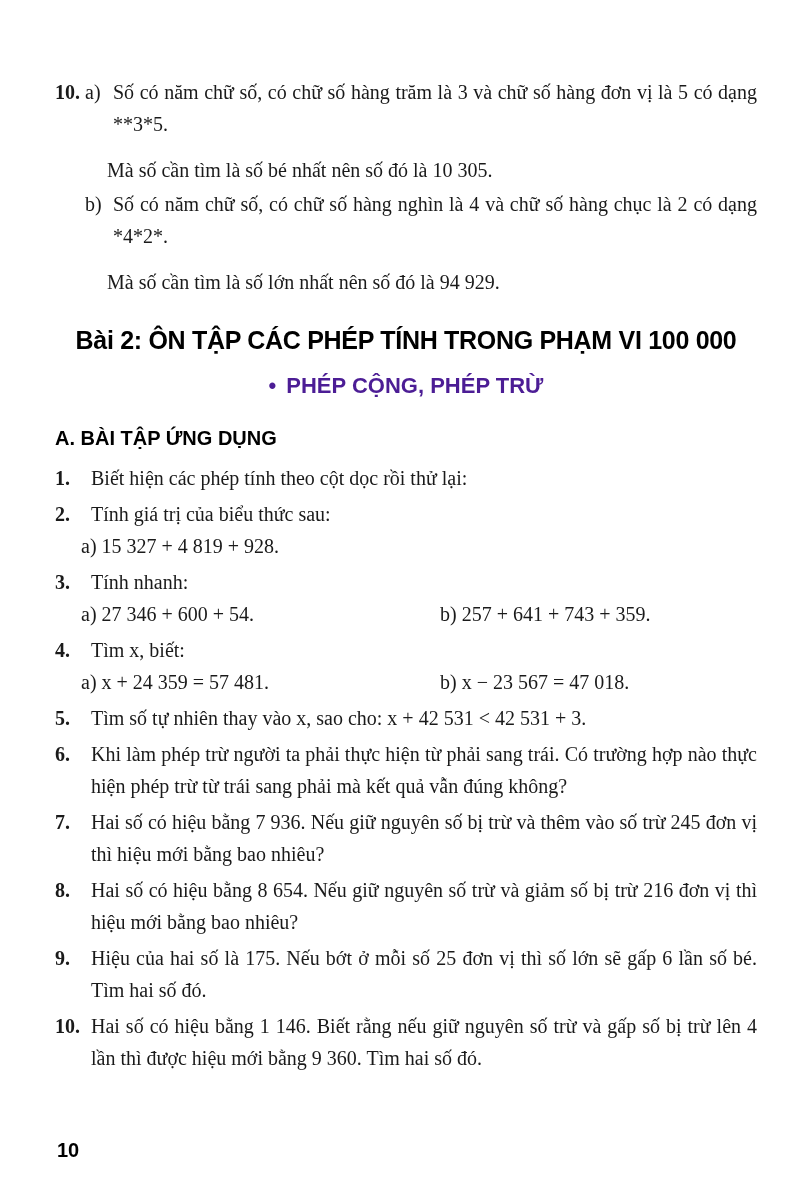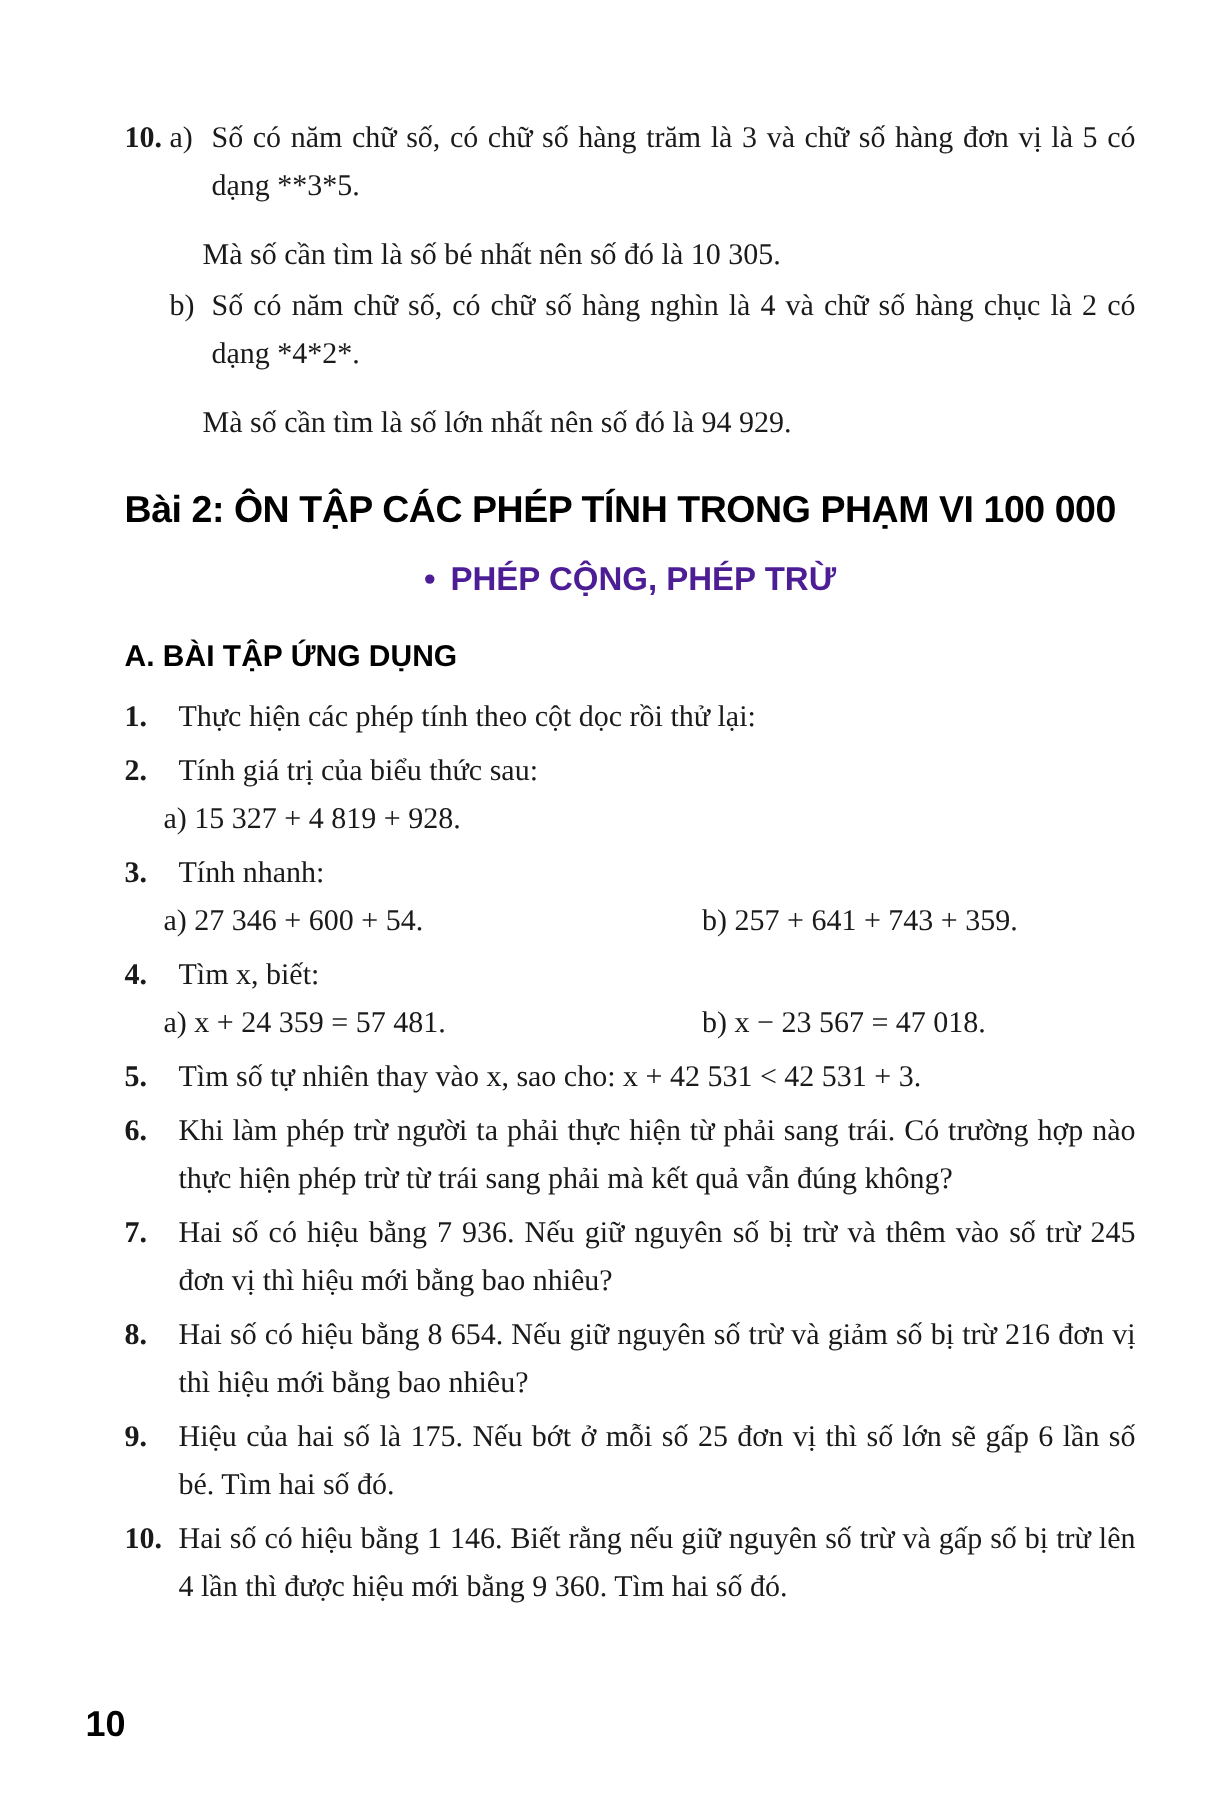--- a/index.html
+++ b/index.html
@@ -10,21 +10,21 @@
   .page {
     position: relative;
     width: 805px;
     height: 1200px;
     background: #ffffff;
     color: #1a1a1a;
     font-family: "Liberation Serif", serif;
     font-size: 20px;
     line-height: 32px;
     box-sizing: border-box;
-    padding: 76px 48px 0 83px;
+    padding: 76px 48px 0 55px;
     overflow: hidden;
   }
 
   
   .sol-row { display: flex; }
   .sol-num {
     width: 30px;
     flex: 0 0 30px;
     font-weight: bold;
   }
@@ -38,20 +38,21 @@
   }
   .sol-note {
     margin-left: 52px;
     margin-top: 14px;
     margin-bottom: 2px;
   }
 
   
   .lesson-title {
     margin-top: 26px;
+    text-align: center;
     font-family: "Liberation Sans", sans-serif;
     font-weight: bold;
     font-size: 25px;
     line-height: 32px;
     letter-spacing: -0.3px;
     color: #000;
   }
   .lesson-subtitle {
     margin-top: 14px;
     text-align: center;
@@ -90,21 +91,21 @@
   }
   .part-a { width: 359px; flex: 0 0 359px; }
   .part-b { flex: 1; }
 
   .page-number {
     position: absolute;
     left: 57px;
     top: 1134px;
     font-family: "Liberation Sans", sans-serif;
     font-weight: bold;
-    font-size: 24px;
+    font-size: 20px;
     color: #000;
   }
 </style>
 </head>
 <body>
 
 <div class="page">
 
   <div>
     <div class="sol-row">
@@ -124,21 +125,21 @@
   <div class="lesson-title">Bài 2: ÔN TẬP CÁC PHÉP TÍNH TRONG PHẠM VI 100 000</div>
   <div class="lesson-subtitle">
     <span class="bullet">•</span><span>PHÉP CỘNG, PHÉP TRỪ</span>
   </div>
 
   <div class="section-a">A. BÀI TẬP ỨNG DỤNG</div>
 
   <div class="ex">
     <div class="ex-head">
       <span class="ex-num">1.</span>
-      <span class="ex-text">Thực hiện các phép tính theo cột dọc rồi thử lại:</span>
+      <span class="ex-text">Biết hiện các phép tính theo cột dọc rồi thử lại:</span>
     </div>
   </div>
 
   <div class="ex">
     <div class="ex-head">
       <span class="ex-num">2.</span>
       <span class="ex-text">Tính giá trị của biểu thức sau:</span>
     </div>
     <div class="ex-parts">
       <span class="part-a">a) 15 327 + 4 819 + 928.</span>

